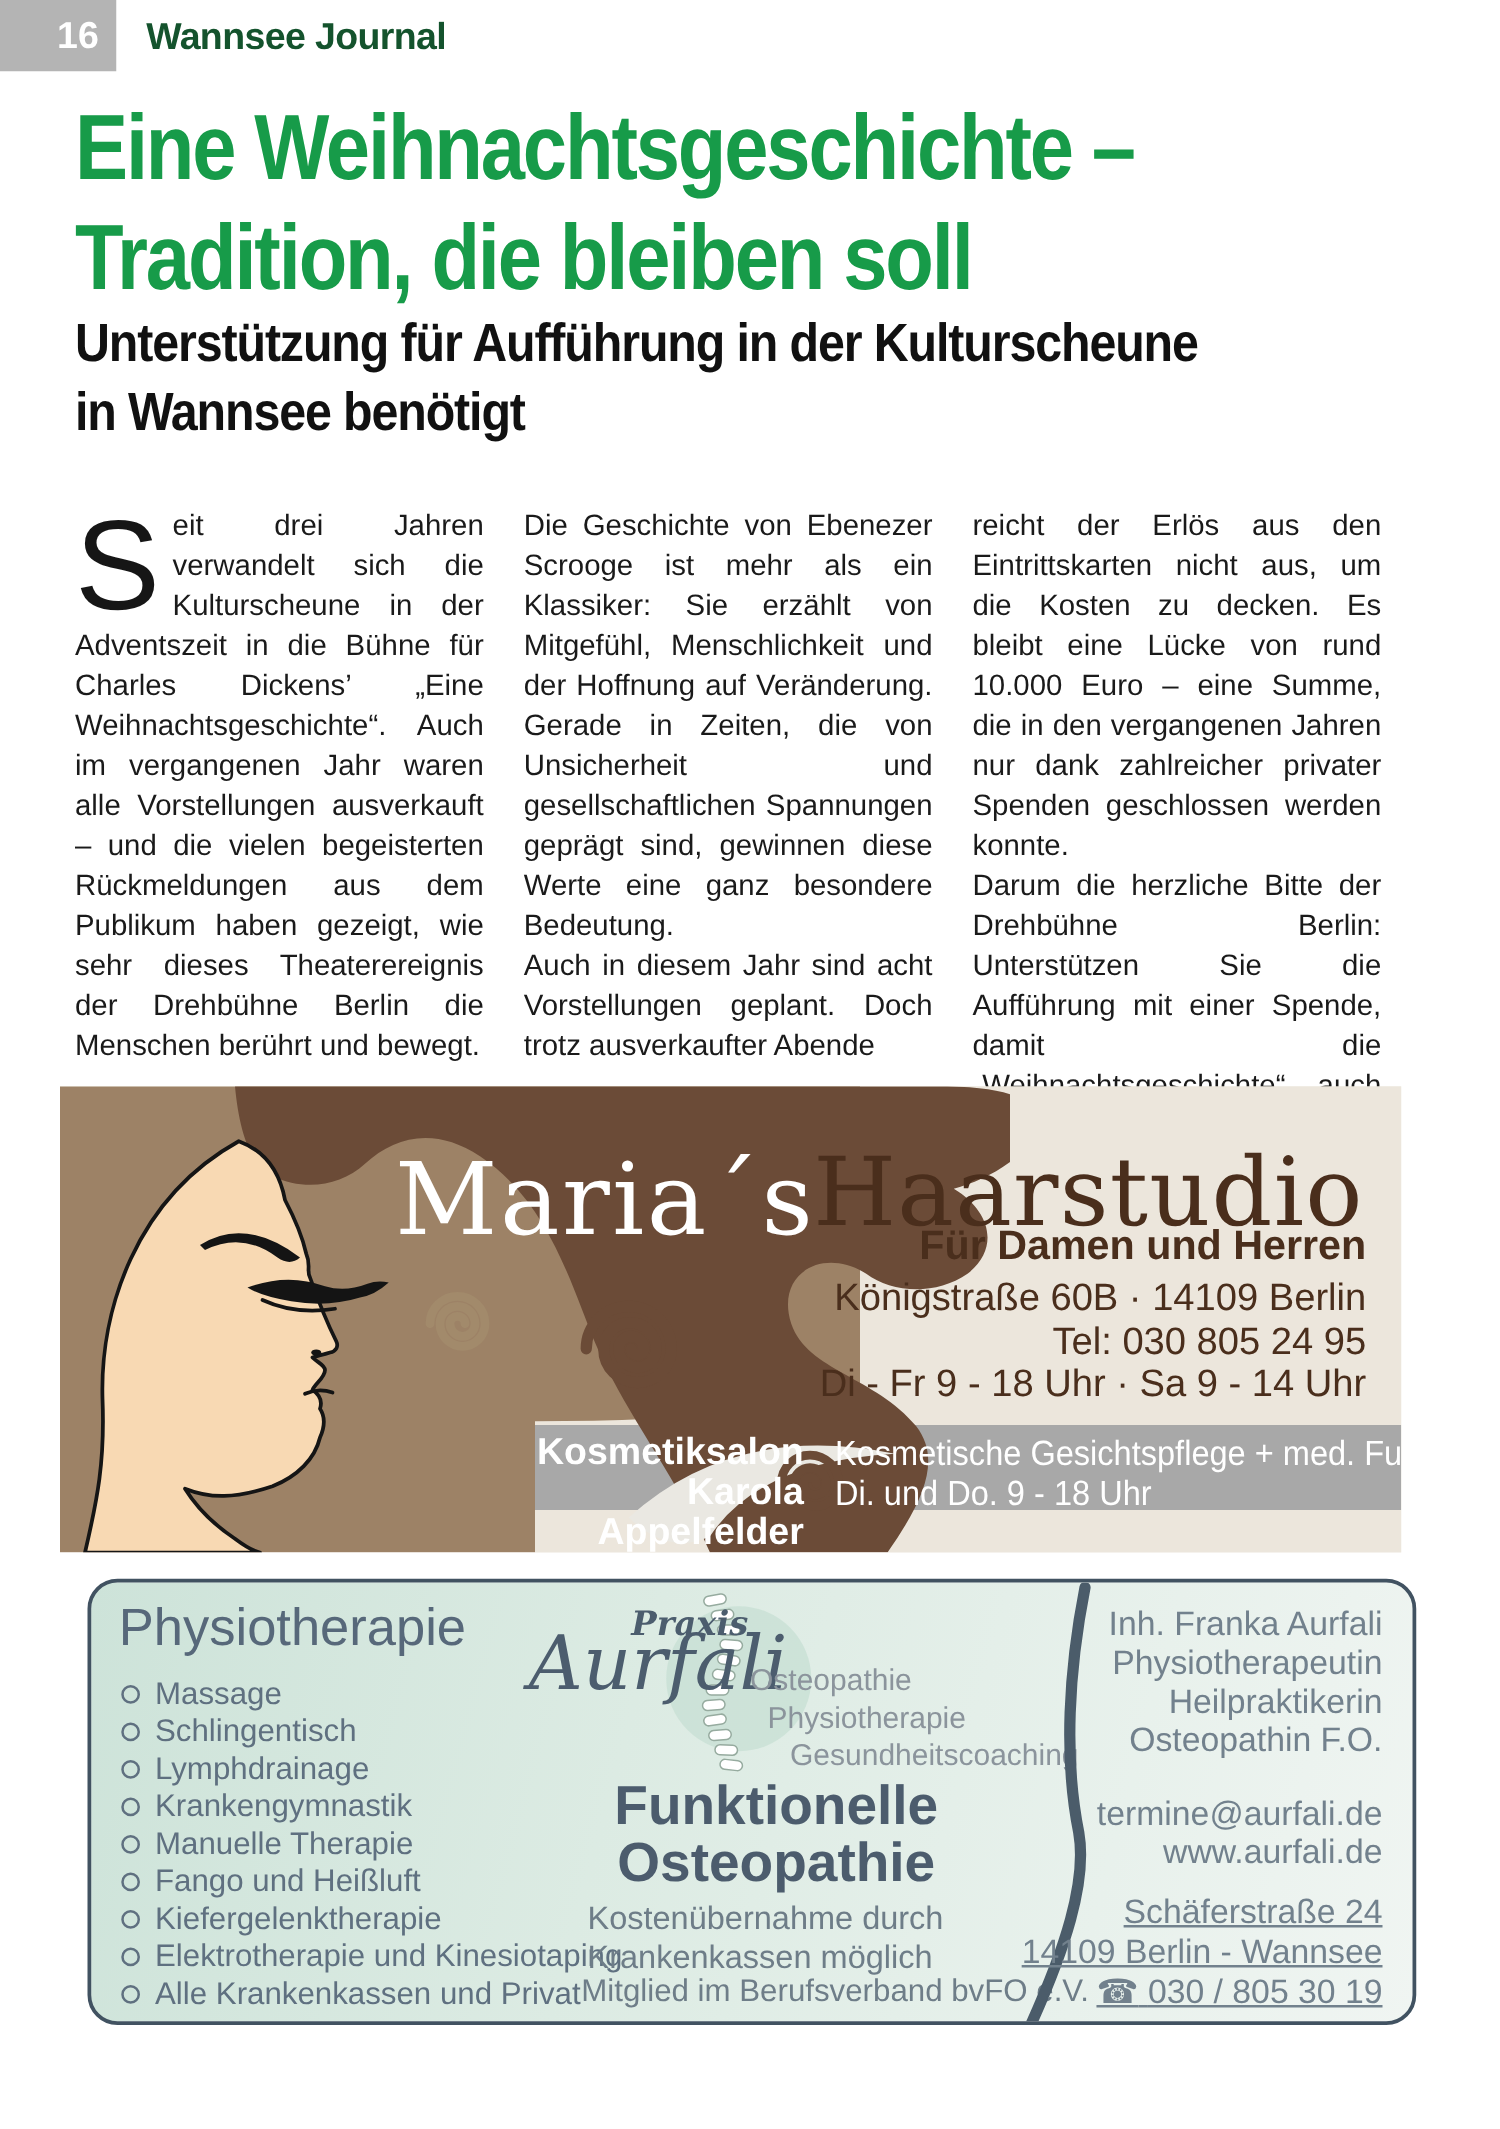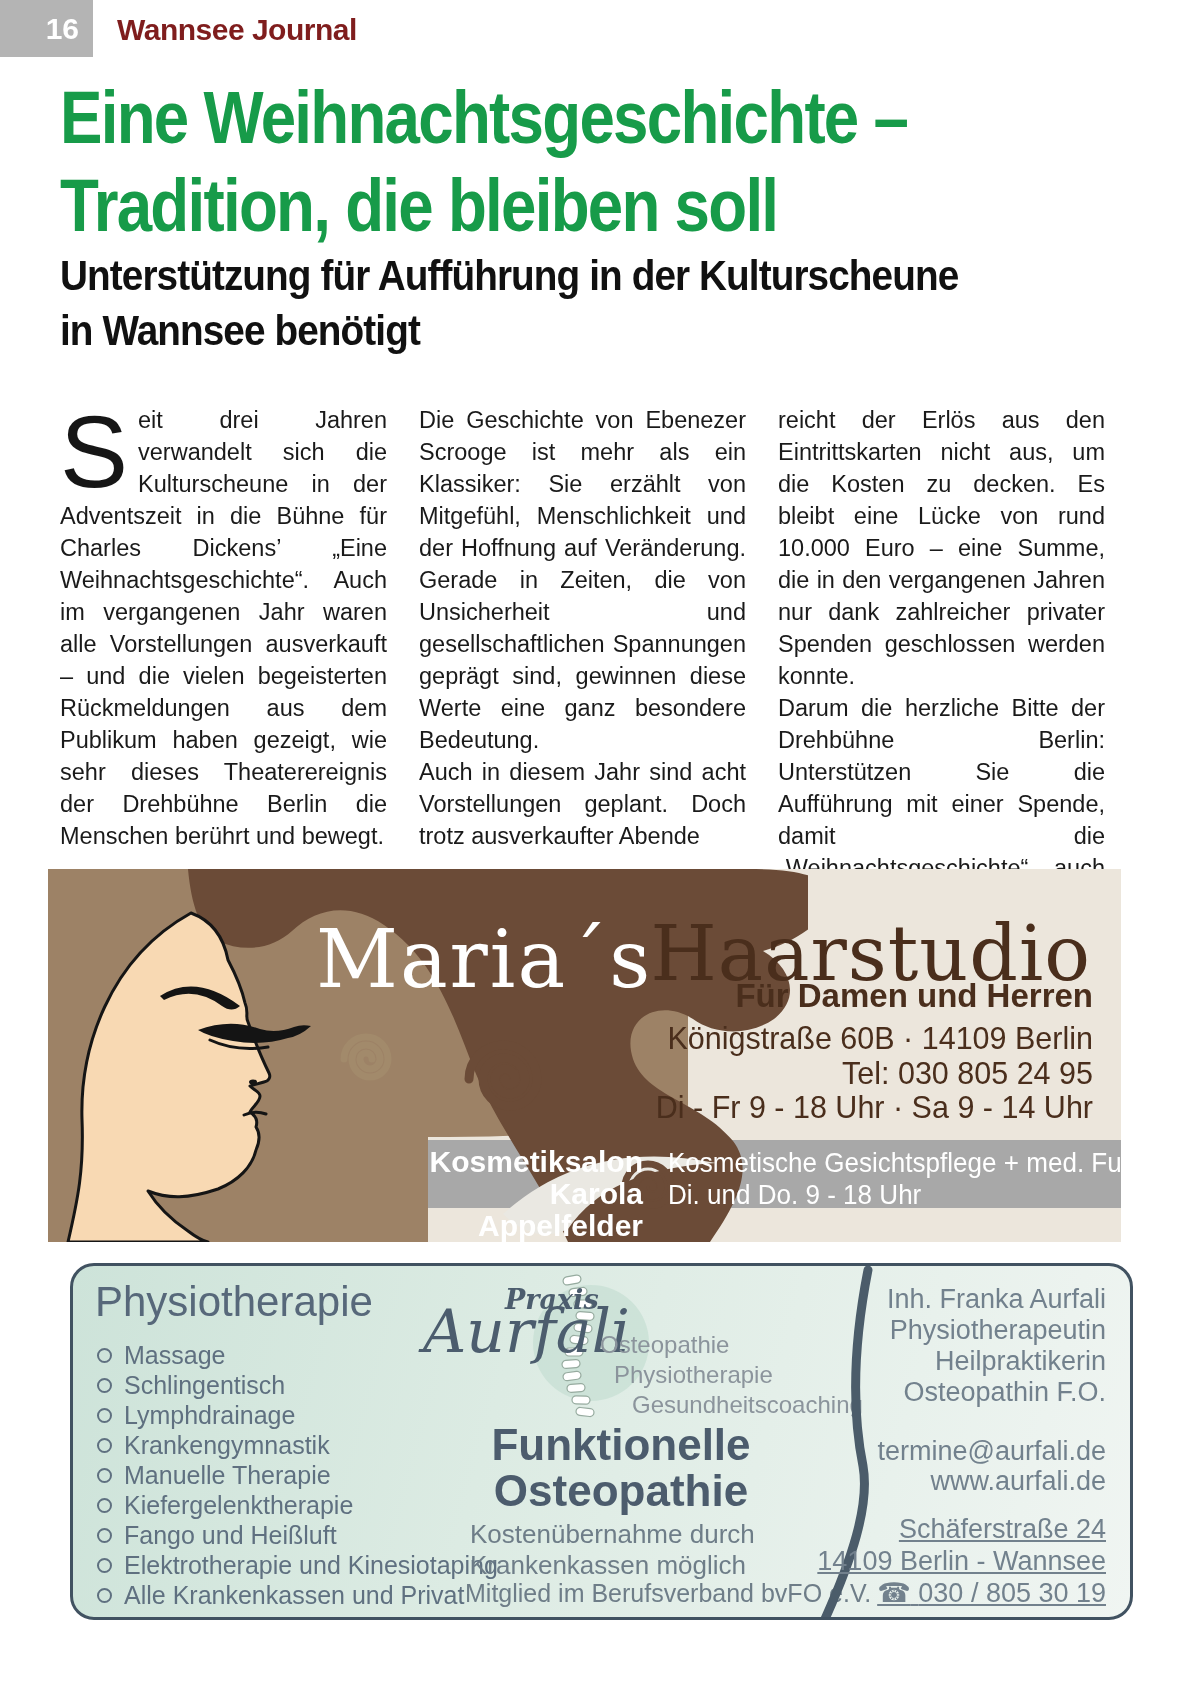--- a/index.html
+++ b/index.html
@@ -3,21 +3,21 @@
 <meta charset="utf-8">
 <style>
   html,body{margin:0;padding:0;background:#ffffff;}
   .page{position:relative;width:1200px;height:1703px;background:#ffffff;overflow:hidden;
         font-family:"Liberation Sans",sans-serif;}
 
   
   .pagenum-box{position:absolute;left:0;top:0;width:93px;height:57px;background:#b4b4b4;
     color:#ffffff;font-weight:bold;font-size:30px;line-height:57px;text-align:right;padding-right:14px;box-sizing:border-box;}
   .journal-name{position:absolute;left:117px;top:0;height:57px;line-height:60px;
-    font-size:30px;font-weight:bold;color:#7f1d1d;letter-spacing:-0.5px;}
+    font-size:30px;font-weight:bold;color:#14532d;letter-spacing:-0.5px;}
 
   
   .art-title{position:absolute;left:60px;top:74px;font-weight:bold;font-size:74px;line-height:88px;
     color:#179b49;letter-spacing:-2px;transform:scaleX(0.86);transform-origin:left top;white-space:nowrap;}
   .art-subtitle{position:absolute;left:60px;top:248px;font-weight:bold;font-size:43px;line-height:55px;
     color:#111111;letter-spacing:-1px;transform:scaleX(0.9);transform-origin:left top;white-space:nowrap;}
   .cols{position:absolute;left:60px;top:404px;width:1045px;height:440px;}
   .col{position:absolute;top:0;width:327px;font-size:23.5px;line-height:32px;color:#1a1a1a;
     text-align:justify;white-space:pre-line;}
   .col1{left:0;}.col2{left:359px;}.col3{left:718px;}
@@ -170,25 +170,25 @@
       <div class="li">
           <span class="bullet"></span>
           <span>Krankengymnastik</span>
         </div>
       <div class="li">
           <span class="bullet"></span>
           <span>Manuelle Therapie</span>
         </div>
       <div class="li">
           <span class="bullet"></span>
+          <span>Fango und Heißluft</span>
+        </div>
+      <div class="li">
+          <span class="bullet"></span>
           <span>Kiefergelenktherapie</span>
-        </div>
-      <div class="li">
-          <span class="bullet"></span>
-          <span>Fango und Heißluft</span>
         </div>
       <div class="li">
           <span class="bullet"></span>
           <span>Elektrotherapie und Kinesiotaping</span>
         </div>
       <div class="li">
           <span class="bullet"></span>
           <span>Alle Krankenkassen und Privat</span>
         </div>
     </div>

